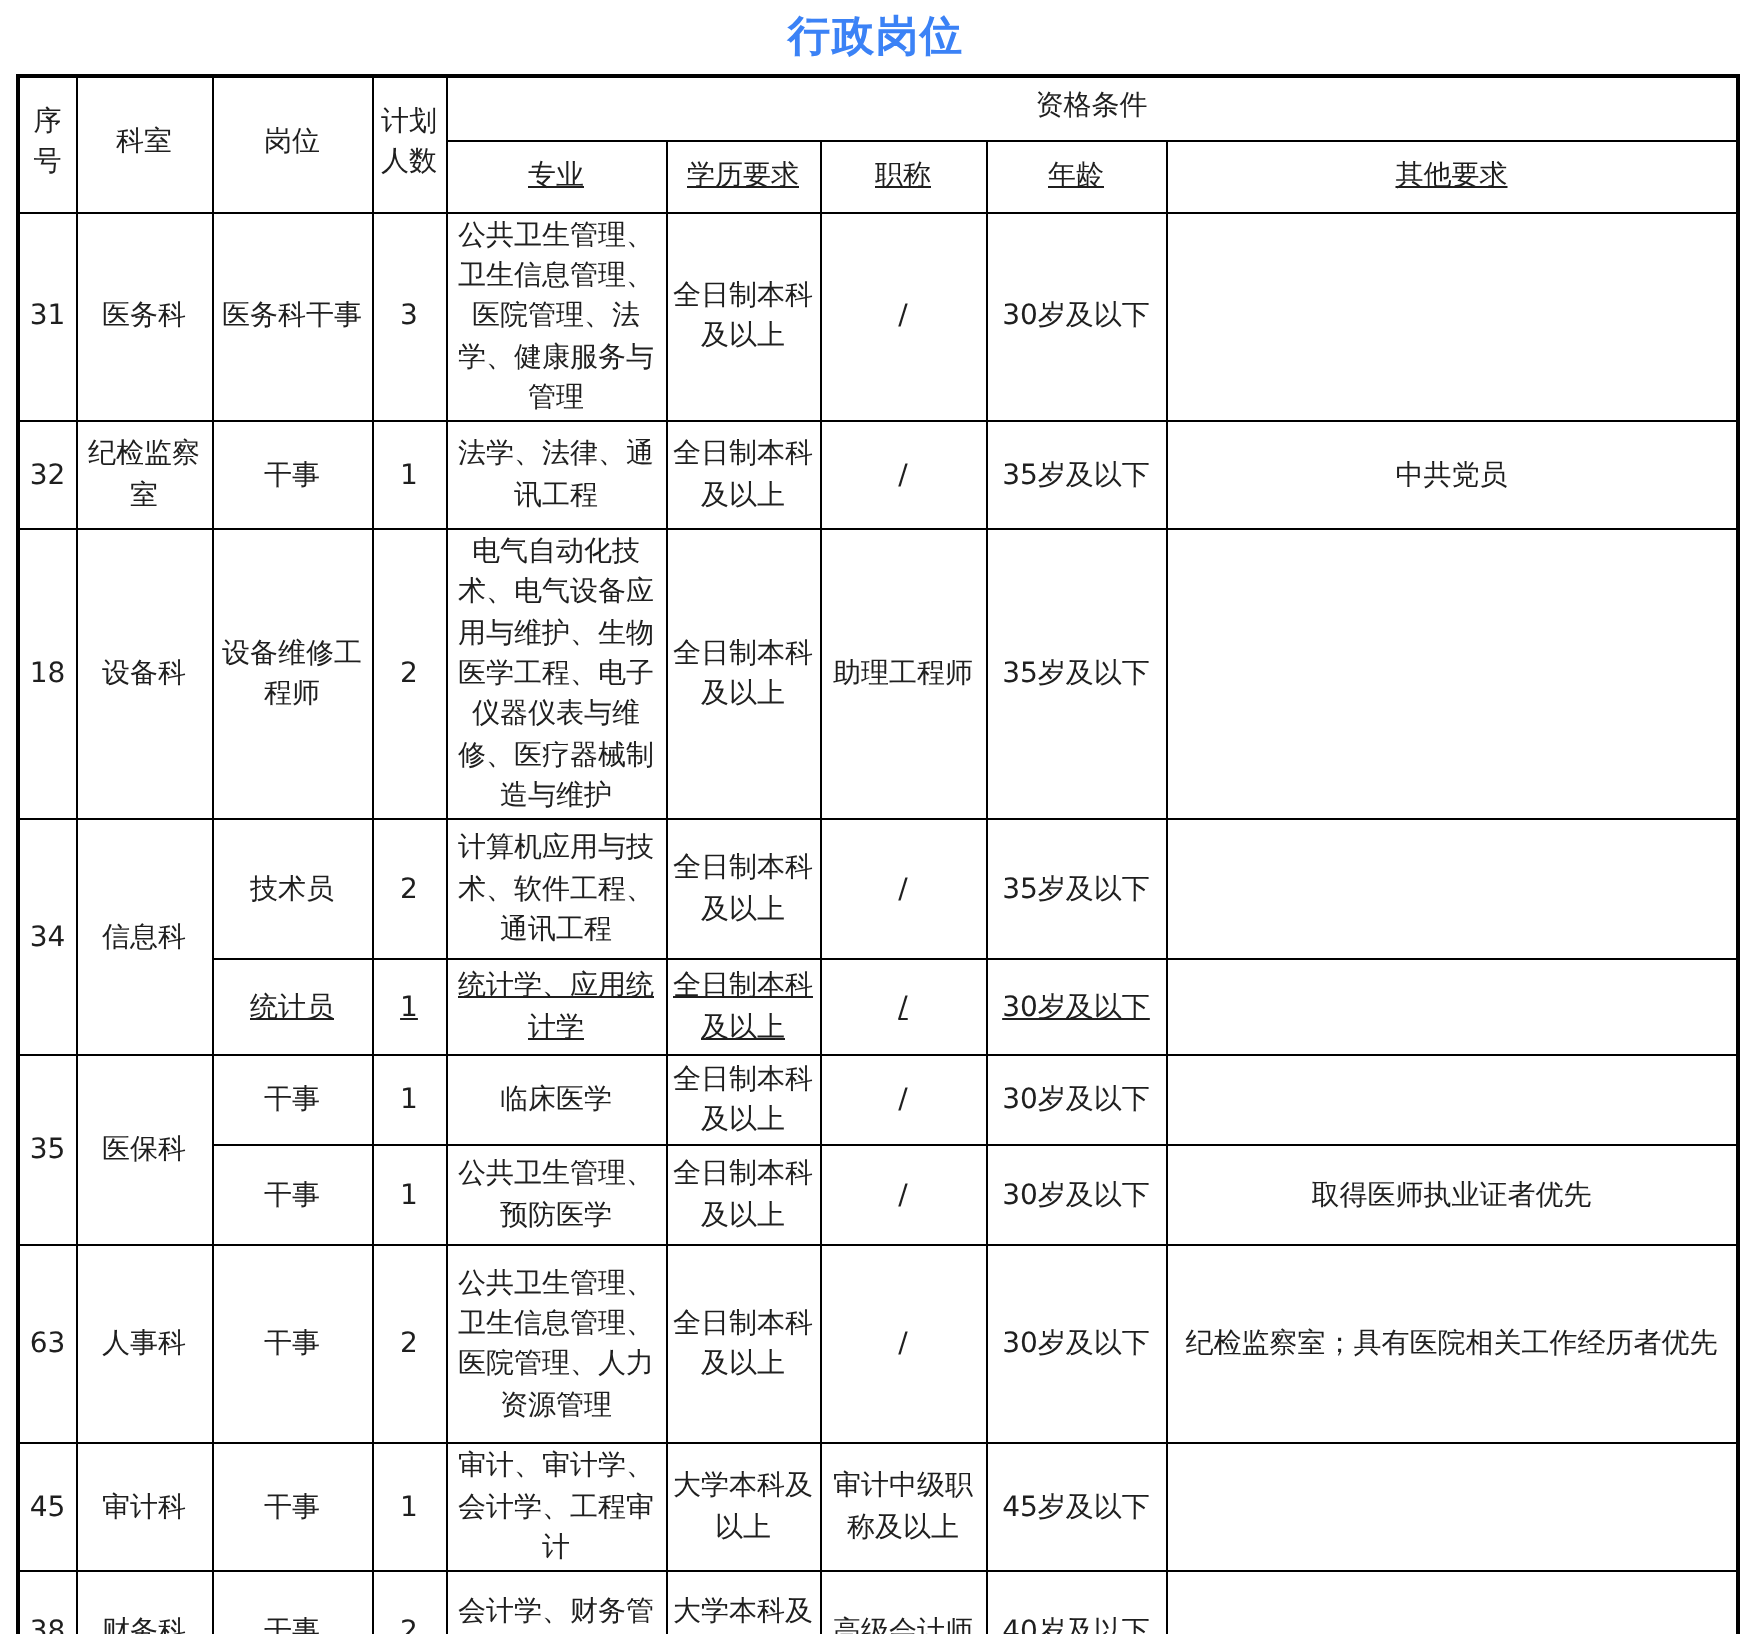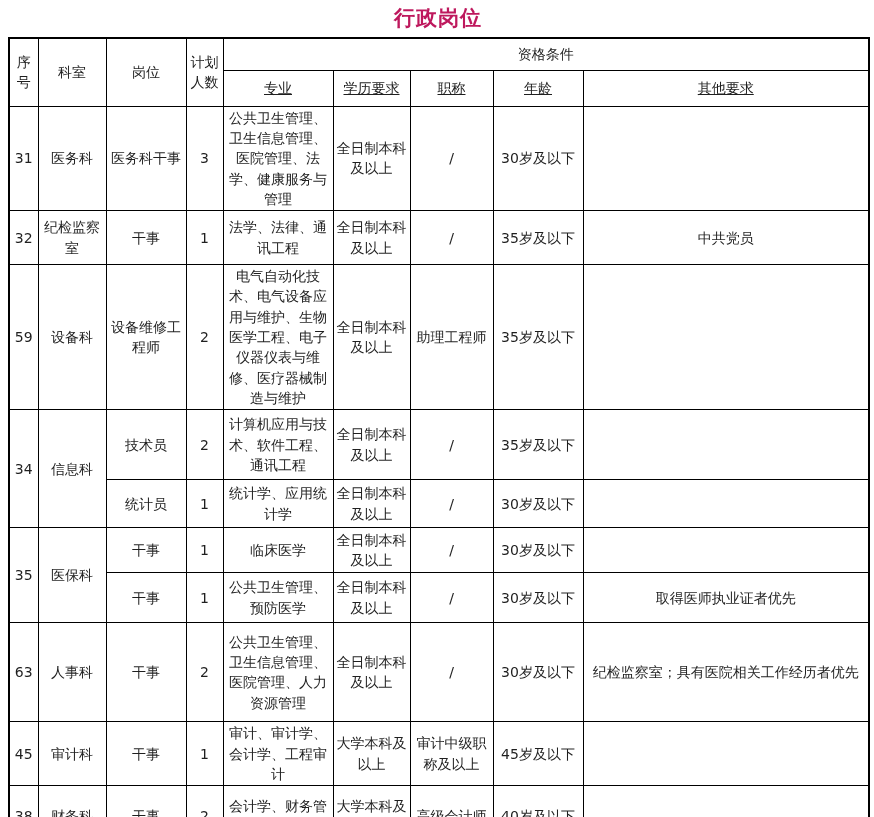--- a/index.html
+++ b/index.html
@@ -14,21 +14,21 @@
     width: 874px;
     height: 817px;
     padding: 4px 6px 5px 8px;
     background: #ffffff;
   }
   .page-title {
     width: 860px;
     text-align: center;
     font-size: 21px;
     font-weight: bold;
-    color: #be185d;
+    color: #3b82f6;
     margin: 2px 0 6px 0;
     letter-spacing: 1px;
     line-height: 1.2;
   }
   table.positions {
     border-collapse: collapse;
     table-layout: fixed;
     width: 860px;
     border: 2px solid #000000;
   }
@@ -66,21 +66,21 @@
         <col class="c-dept">
         <col class="c-post">
         <col class="c-count">
       <col class="c-major">
         <col class="c-degree">
         <col class="c-title">
         <col class="c-age">
         <col class="c-other">
     </colgroup>
     <thead>
-      <tr style="height:32px;">
+      <tr style="height:32px;font-family:Liberation Mono, monospace;">
         <th rowspan="2">序号</th>
         <th rowspan="2">科室</th>
         <th rowspan="2">岗位</th>
         <th rowspan="2">计划人数</th>
         <th colspan="5">资格条件</th>
       </tr>
       <tr style="height:36px;text-decoration:underline;">
         <th>专业</th>
         <th>学历要求</th>
         <th>职称</th>
@@ -105,42 +105,42 @@
         <td>纪检监察室</td>
         <td>干事</td>
         <td>1</td>
         <td>法学、法律、通讯工程</td>
         <td>全日制本科及以上</td>
         <td>/</td>
         <td>35岁及以下</td>
         <td>中共党员</td>
       </tr>
       <tr style="height:143px;">
-        <td>59</td>
+        <td>18</td>
         <td>设备科</td>
         <td>设备维修工程师</td>
         <td>2</td>
         <td>电气自动化技术、电气设备应用与维护、生物医学工程、电子仪器仪表与维修、医疗器械制造与维护</td>
         <td>全日制本科及以上</td>
         <td>助理工程师</td>
         <td>35岁及以下</td>
         <td></td>
       </tr>
       <tr style="height:70px;">
         <td rowspan="2">34</td>
         <td rowspan="2">信息科</td>
         <td>技术员</td>
         <td>2</td>
         <td>计算机应用与技术、软件工程、通讯工程</td>
         <td>全日制本科及以上</td>
         <td>/</td>
         <td>35岁及以下</td>
         <td></td>
       </tr>
-      <tr style="height:48px;">
+      <tr style="height:48px;text-decoration:underline;">
         <td>统计员</td>
         <td>1</td>
         <td>统计学、应用统计学</td>
         <td>全日制本科及以上</td>
         <td>/</td>
         <td>30岁及以下</td>
         <td></td>
       </tr>
       <tr style="height:45px;">
         <td rowspan="2">35</td>

